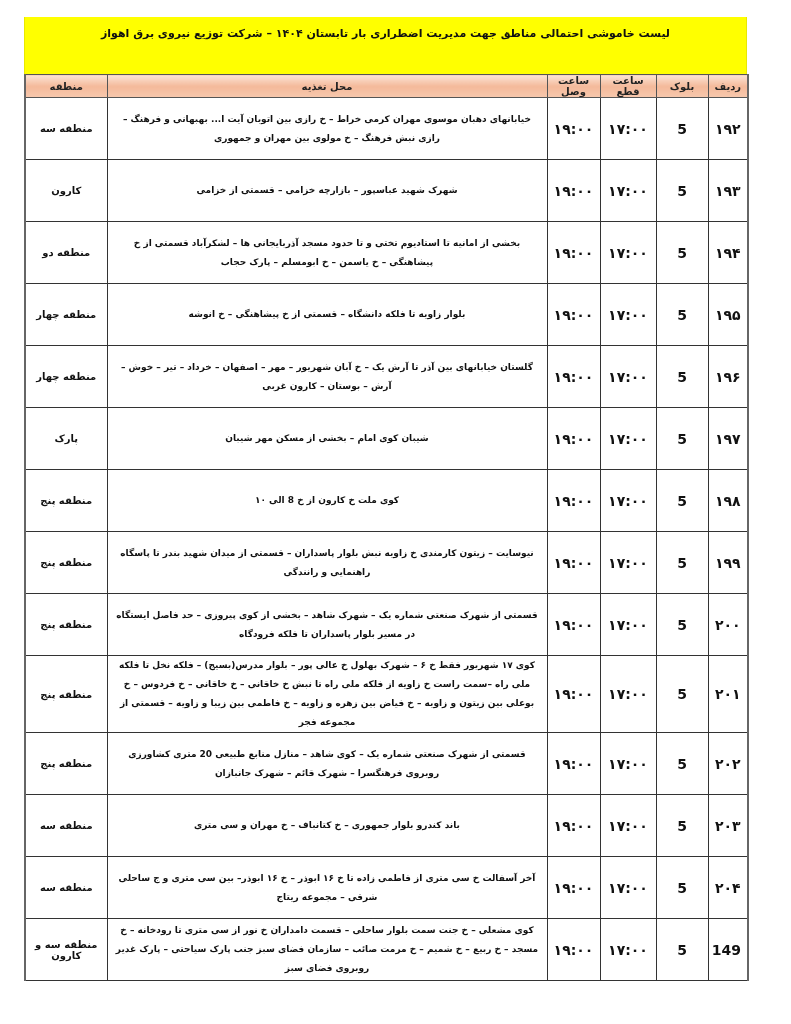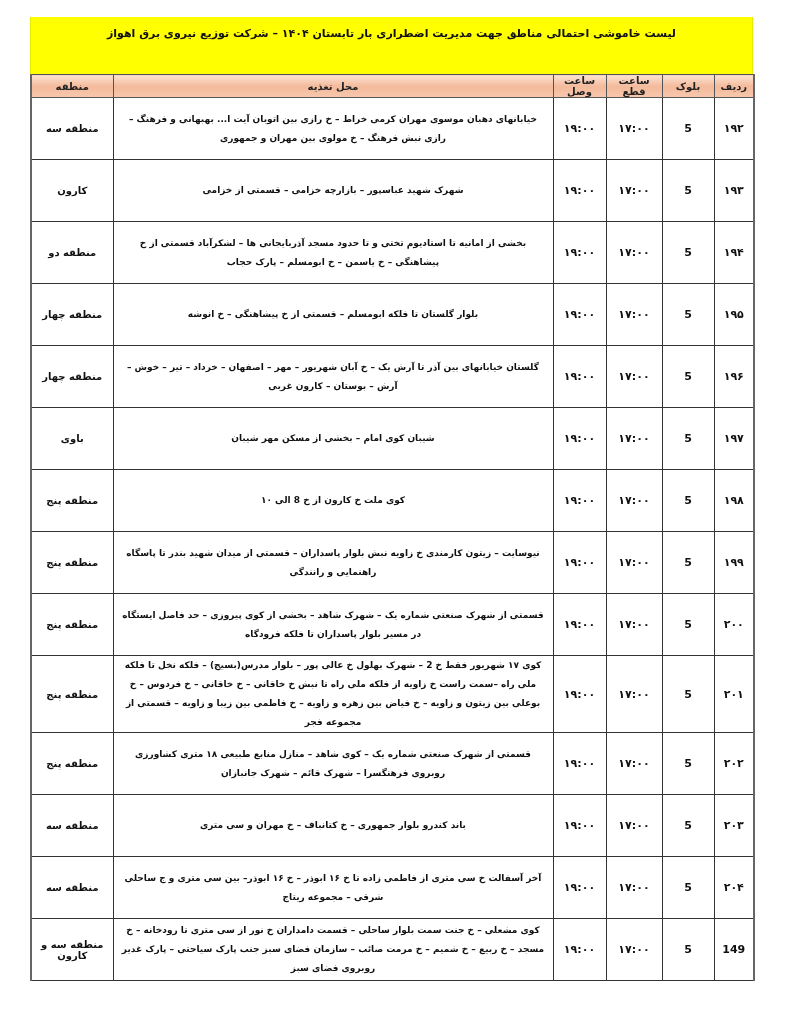--- a/index.html
+++ b/index.html
@@ -1,35 +1,35 @@
 <!DOCTYPE html>
 <html><head>
 <meta charset="utf-8">
 <style>
   html, body { margin: 0; padding: 0; background: #ffffff; }
   body { width: 791px; height: 1024px; position: relative; font-family: "DejaVu Sans", sans-serif; }
-  .sheet { position: absolute; left: 30px; top: 17px; width: 723px; }
+  .sheet { position: absolute; left: 24px; top: 17px; width: 723px; }
   .banner {
     background: #ffff00; height: 57px; text-align: center; direction: rtl;
     border-left: 1px solid #e8e800; border-right: 1px solid #e8e800;
   }
   .banner .title { font-size: 11px; font-weight: bold; padding-top: 10px; line-height: 14px; color: #111; }
   .banner .subtitle { font-size: 11px; font-weight: bold; padding-top: 8px; line-height: 14px; color: #111; }
   table { border-collapse: collapse; width: 723px; direction: rtl; table-layout: fixed; }
   th {
     height: 22px; font-size: 10px; font-weight: bold; color: #222;
     background: linear-gradient(to bottom, #fbe3d4 0%, #f4b99a 50%, #f7c8ad 100%);
     border: 1px solid #555; padding: 0; margin-left: 45px;
   }
   td {
     border: 1px solid #333; text-align: center; font-size: 10px; font-weight: bold;
     color: #111; padding: 0 6px; vertical-align: middle;
   }
   td.desc { font-size: 9px; line-height: 19px; }
-  td.num { font-size: 11px; margin-left: 16px; }
+  td.num { font-size: 14px; margin-left: 16px; }
   tr.r { height: 62px; }
   tr.r-tall { height: 67px; }
   table { border-left: 2px solid #666; border-right: 2px solid #666; }
 </style>
 </head>
 <body>
 
 <div class="sheet">
   <div class="banner">
     <div class="title">لیست خاموشی احتمالی مناطق جهت مدیریت اضطراری بار تابستان ۱۴۰۴ – شرکت توزیع نیروی برق اهواز</div>
@@ -77,38 +77,38 @@
         <td class="num">۱۷:۰۰</td>
         <td class="num">۱۹:۰۰</td>
         <td class="desc">بخشی از امانیه تا استادیوم تختی و تا حدود مسجد آذربایجانی ها – لشکرآباد قسمتی از خ پیشاهنگی – خ یاسمن – خ ابومسلم – پارک حجاب</td>
         <td>منطقه دو</td>
       </tr>
       <tr class="r">
         <td class="num">۱۹۵</td>
         <td class="num">5</td>
         <td class="num">۱۷:۰۰</td>
         <td class="num">۱۹:۰۰</td>
-        <td class="desc">بلوار گلستان تا فلکه ابومسلم – قسمتی از خ پیشاهنگی – خ انوشه</td>
+        <td class="desc">بلوار زاویه تا فلکه دانشگاه – قسمتی از خ پیشاهنگی – خ انوشه</td>
         <td>منطقه چهار</td>
       </tr>
       <tr class="r">
         <td class="num">۱۹۶</td>
         <td class="num">5</td>
         <td class="num">۱۷:۰۰</td>
         <td class="num">۱۹:۰۰</td>
         <td class="desc">گلستان خیابانهای بین آذر تا آرش یک – خ آبان شهریور – مهر – اصفهان – خرداد – تیر – خوش – آرش – بوستان – کارون غربی</td>
         <td>منطقه چهار</td>
       </tr>
       <tr class="r">
         <td class="num">۱۹۷</td>
         <td class="num">5</td>
         <td class="num">۱۷:۰۰</td>
         <td class="num">۱۹:۰۰</td>
         <td class="desc">شیبان کوی امام – بخشی از مسکن مهر شیبان</td>
-        <td>باوی</td>
+        <td>پارک</td>
       </tr>
       <tr class="r">
         <td class="num">۱۹۸</td>
         <td class="num">5</td>
         <td class="num">۱۷:۰۰</td>
         <td class="num">۱۹:۰۰</td>
         <td class="desc">کوی ملت خ کارون از خ 8 الی ۱۰</td>
         <td>منطقه پنج</td>
       </tr>
       <tr class="r">
@@ -125,29 +125,29 @@
         <td class="num">۱۷:۰۰</td>
         <td class="num">۱۹:۰۰</td>
         <td class="desc">قسمتی از شهرک صنعتی شماره یک – شهرک شاهد – بخشی از کوی پیروزی – حد فاصل ایستگاه در مسیر بلوار پاسداران تا فلکه فرودگاه</td>
         <td>منطقه پنج</td>
       </tr>
       <tr class="r-tall">
         <td class="num">۲۰۱</td>
         <td class="num">5</td>
         <td class="num">۱۷:۰۰</td>
         <td class="num">۱۹:۰۰</td>
-        <td class="desc">کوی ۱۷ شهریور فقط خ 2 – شهرک بهلول خ عالی پور – بلوار مدرس(بسیج) – فلکه نخل تا فلکه ملی راه –سمت راست خ زاویه از فلکه ملی راه تا نبش خ خاقانی – خ خاقانی – خ فردوس – خ بوعلی بین زیتون و زاویه – خ فیاض بین زهره و زاویه – خ فاطمی بین زیبا و زاویه – قسمتی از مجموعه فجر</td>
+        <td class="desc">کوی ۱۷ شهریور فقط خ ۶ – شهرک بهلول خ عالی پور – بلوار مدرس(بسیج) – فلکه نخل تا فلکه ملی راه –سمت راست خ زاویه از فلکه ملی راه تا نبش خ خاقانی – خ خاقانی – خ فردوس – خ بوعلی بین زیتون و زاویه – خ فیاض بین زهره و زاویه – خ فاطمی بین زیبا و زاویه – قسمتی از مجموعه فجر</td>
         <td>منطقه پنج</td>
       </tr>
       <tr class="r">
         <td class="num">۲۰۲</td>
         <td class="num">5</td>
         <td class="num">۱۷:۰۰</td>
         <td class="num">۱۹:۰۰</td>
-        <td class="desc">قسمتی از شهرک صنعتی شماره یک – کوی شاهد – منازل منابع طبیعی ۱۸ متری کشاورزی روبروی فرهنگسرا – شهرک قائم – شهرک جانبازان</td>
+        <td class="desc">قسمتی از شهرک صنعتی شماره یک – کوی شاهد – منازل منابع طبیعی 20 متری کشاورزی روبروی فرهنگسرا – شهرک قائم – شهرک جانبازان</td>
         <td>منطقه پنج</td>
       </tr>
       <tr class="r">
         <td class="num">۲۰۳</td>
         <td class="num">5</td>
         <td class="num">۱۷:۰۰</td>
         <td class="num">۱۹:۰۰</td>
         <td class="desc">باند کندرو بلوار جمهوری – خ کتانباف – خ مهران و سی متری</td>
         <td>منطقه سه</td>
       </tr>

